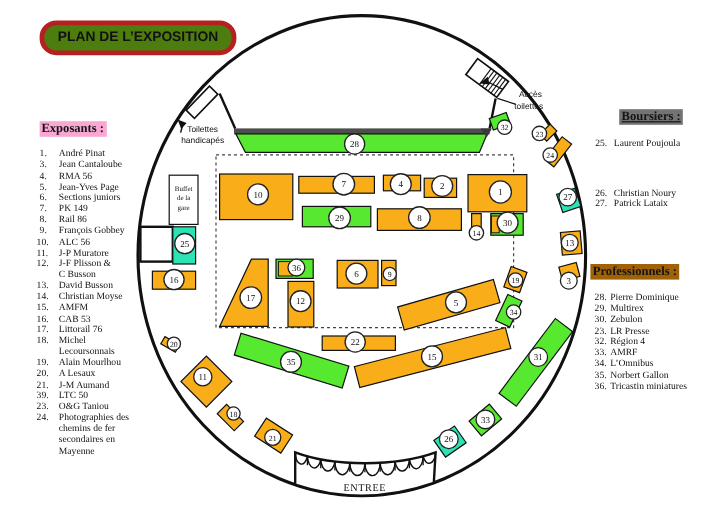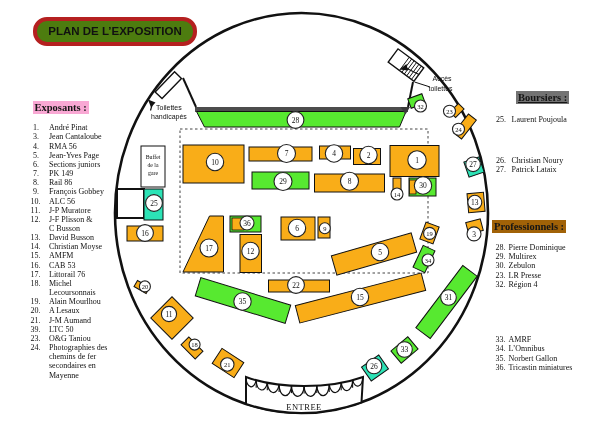--- a/index.html
+++ b/index.html
@@ -60,21 +60,21 @@
 </div>
 
 <div class="hd" style="left:492px;top:220px;background:#a16207;">Professionnels :</div>
 
 <div class="list" style="left:495.5px;top:243px;width:110px;line-height:9.23px;">
 <div><span class="n" style="width:13px;">28.</span>Pierre Dominique</div>
 <div><span class="n" style="width:13px;font-family:Liberation Serif, serif;">29.</span>Multirex</div>
 <div><span class="n" style="width:13px;">30.</span>Zebulon</div>
 <div><span class="n" style="width:13px;">23.</span>LR Presse</div>
 <div><span class="n" style="width:13px;">32.</span>Région 4</div>
-<div><span class="n" style="width:13px;margin-top:46px;">33.</span>AMRF</div>
+<div><span class="n" style="width:13px;">33.</span>AMRF</div>
 <div><span class="n" style="width:13px;">34.</span>L’Omnibus</div>
 <div><span class="n" style="width:13px;font-family:Liberation Serif, serif;">35.</span>Norbert Gallon</div>
 <div><span class="n" style="width:13px;">36.</span>Tricastin miniatures</div>
 </div>
 
 <svg id="map" width="600" height="424" viewBox="0 0 600 424">
 
 <ellipse cx="301.5" cy="213" rx="186.5" ry="200" fill="none" stroke="#111" stroke-width="2.6"></ellipse>
 
 <rect x="195" y="107" width="213" height="5" fill="#4d4d4d"></rect>

